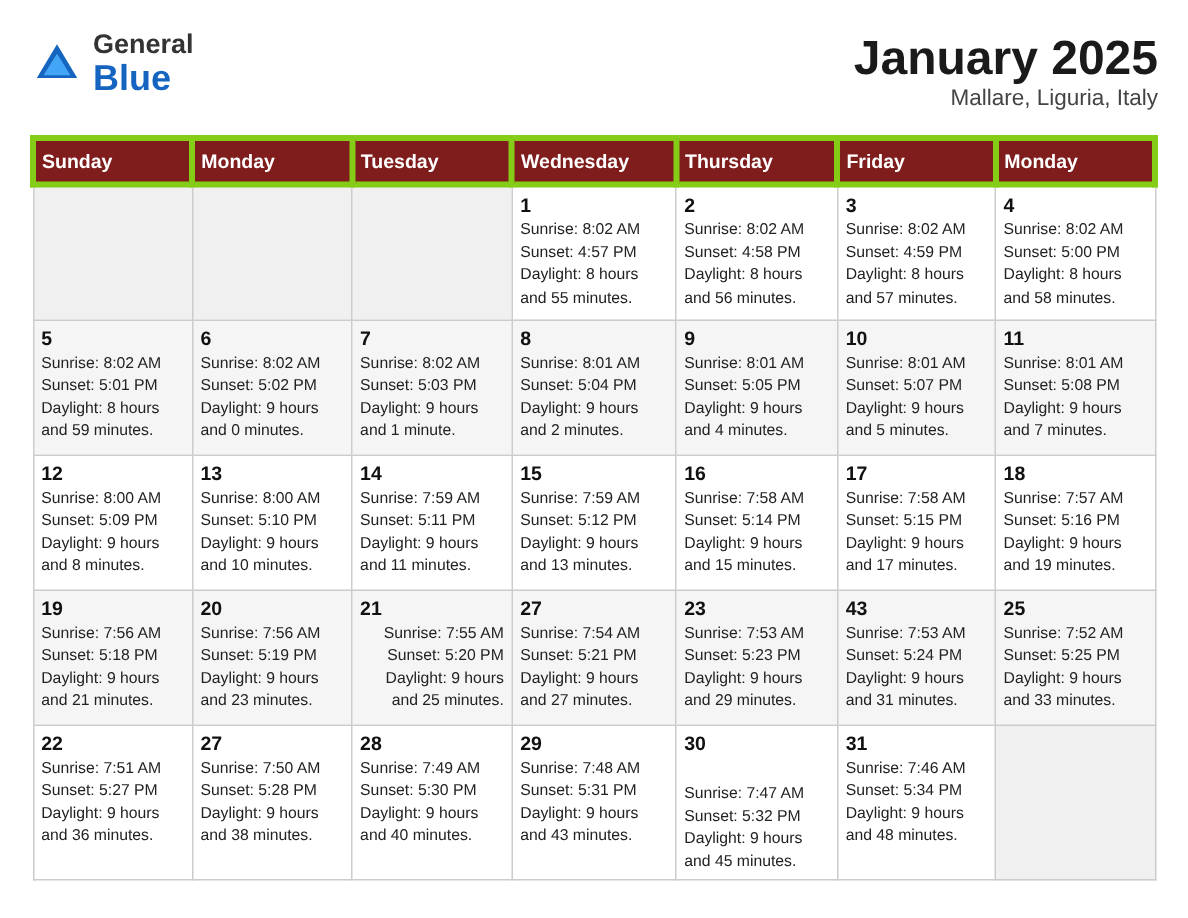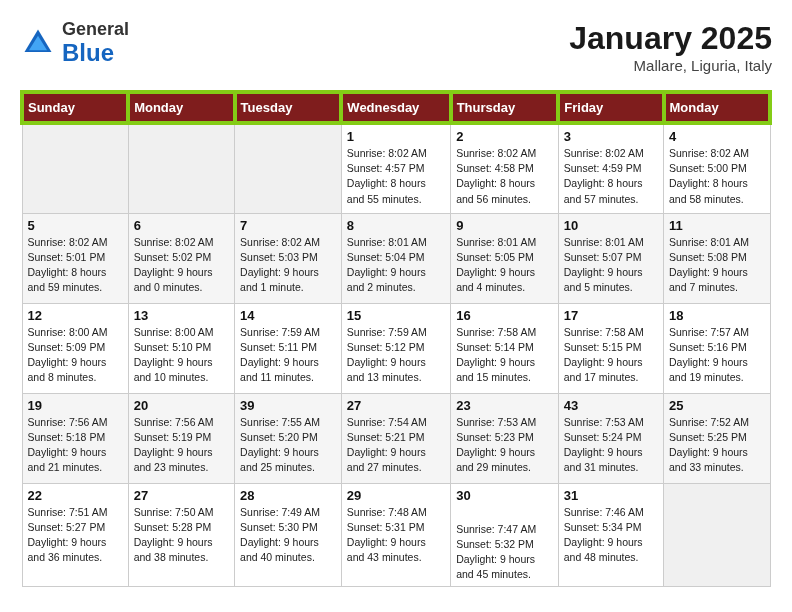--- a/index.html
+++ b/index.html
@@ -273,22 +273,22 @@
 and 21 minutes.</div>
         </td>
         <td>
           <div class="day-num">20</div>
           <div class="day-info" style="white-space: pre-line;">Sunrise: 7:56 AM
 Sunset: 5:19 PM
 Daylight: 9 hours
 and 23 minutes.</div>
         </td>
         <td>
-          <div class="day-num">39</div>
-          <div class="day-info" style="white-space: pre-line;">Sunrise: 7:55 AM
+          <div class="day-num">21</div>
+          <div class="day-info" style="white-space: pre-line; text-align: right;">Sunrise: 7:55 AM
 Sunset: 5:20 PM
 Daylight: 9 hours
 and 25 minutes.</div>
         </td>
         <td>
           <div class="day-num">27</div>
           <div class="day-info" style="white-space: pre-line;">Sunrise: 7:54 AM
 Sunset: 5:21 PM
 Daylight: 9 hours
 and 27 minutes.</div>

